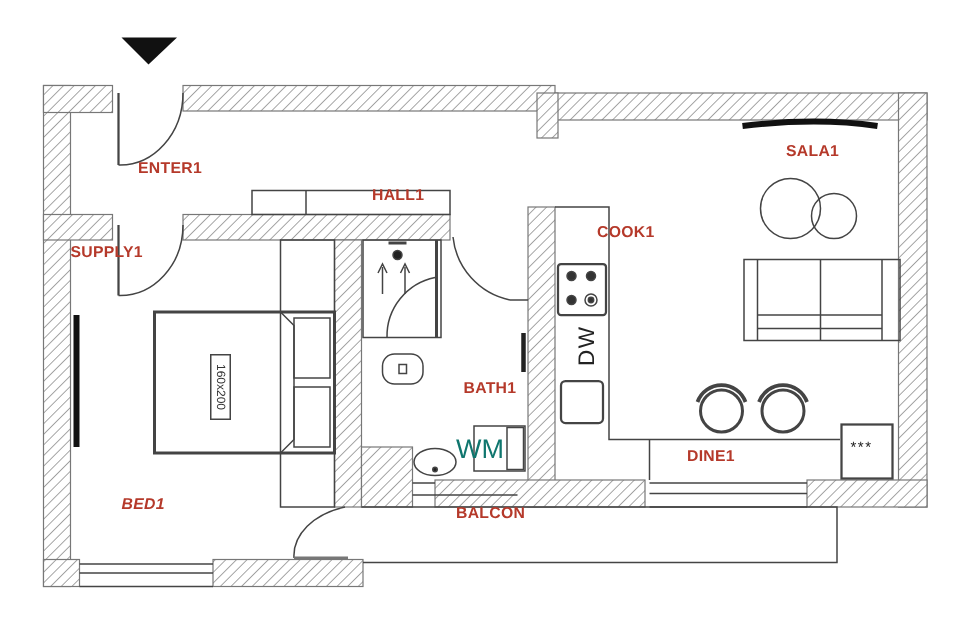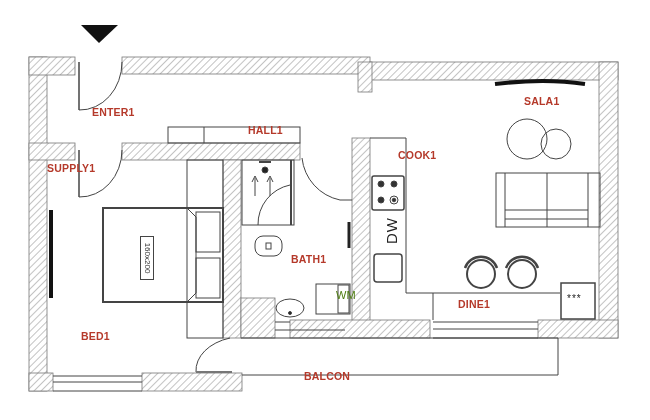--- a/index.html
+++ b/index.html
@@ -2,21 +2,21 @@
 <html><head>
 <meta charset="utf-8">
 <style>
   html, body { margin: 0; padding: 0; background: #ffffff; }
   body { width: 650px; height: 420px; overflow: hidden; position: relative; font-family: "Liberation Sans", sans-serif; }
   #plan { position: absolute; left: 0; top: 0; width: 650px; height: 420px; }
   .label { position: absolute; font-family: "Liberation Sans", sans-serif; font-weight: bold; font-size: 10.5px; color: #b5392a; white-space: nowrap; letter-spacing: 0.2px; }
   .bedtag { position: absolute; left: 140px; top: 236px; width: 12px; height: 42px; border: 1px solid #444; background: #fff; }
   .bedtag span { position: absolute; left: 50%; top: 50%; transform: translate(-50%, -50%) rotate(90deg); font-size: 8px; color: #333; font-family: "Liberation Sans", sans-serif; white-space: nowrap; }
   .dw { position: absolute; left: 378px; top: 222px; font-size: 15px; color: #222; transform: rotate(-90deg); font-family: "Liberation Sans", sans-serif; letter-spacing: 1px; }
-  .wm { position: absolute; left: 336px; top: 289px; font-size: 11px; color: #4d7c0f; font-family: "Liberation Sans", sans-serif; }
+  .wm { position: absolute; left: 304px; top: 289px; font-size: 18px; color: #0f766e; font-family: "Liberation Sans", sans-serif; }
   .stars { position: absolute; left: 567px; top: 293px; font-size: 10px; color: #222; font-family: "Liberation Sans", sans-serif; letter-spacing: 1px; }
 </style>
 </head>
 <body>
 
 <svg id="plan" viewBox="0 0 650 420" xmlns="http://www.w3.org/2000/svg">
   <defs>
     <pattern id="hatch" patternUnits="userSpaceOnUse" width="5" height="5" patternTransform="rotate(45)">
       <rect width="5" height="5" fill="#fff"></rect>
       <line x1="0" y1="0" x2="0" y2="5" stroke="#888" stroke-width="1"></line>
@@ -144,23 +144,23 @@
 
     <rect x="561" y="283" width="34" height="36" stroke-width="1.5"></rect>
   </g>
 </svg>
 
 <div class="label" style="left:92px;top:78px;margin-top:28px;">ENTER1</div>
 <div class="label" style="left:248px;top:92px;margin-top:32px;">HALL1</div>
 <div class="label" style="left:47px;top:123px;margin-top:39px;">SUPPLY1</div>
 <div class="label" style="left:398px;top:149px;">COOK1</div>
 <div class="label" style="left:524px;top:95px;">SALA1</div>
-<div class="label" style="left:81px;top:330px;">BED1</div>
-<div class="label" style="left:291px;top:253px;">BATH1</div>
+<div class="label" style="left:81px;top:330px;font-style:italic;">BED1</div>
+<div class="label" style="left:309px;top:253px;">BATH1</div>
 <div class="label" style="left:458px;top:298px;">DINE1</div>
-<div class="label" style="left:304px;top:370px;">BALCON</div>
+<div class="label" style="left:304px;top:336px;">BALCON</div>
 
 <div class="bedtag">
     <span>160x200</span>
   </div>
 <div class="dw">DW</div>
 <div class="wm">WM</div>
 <div class="stars">***</div>
 
 </body></html>

